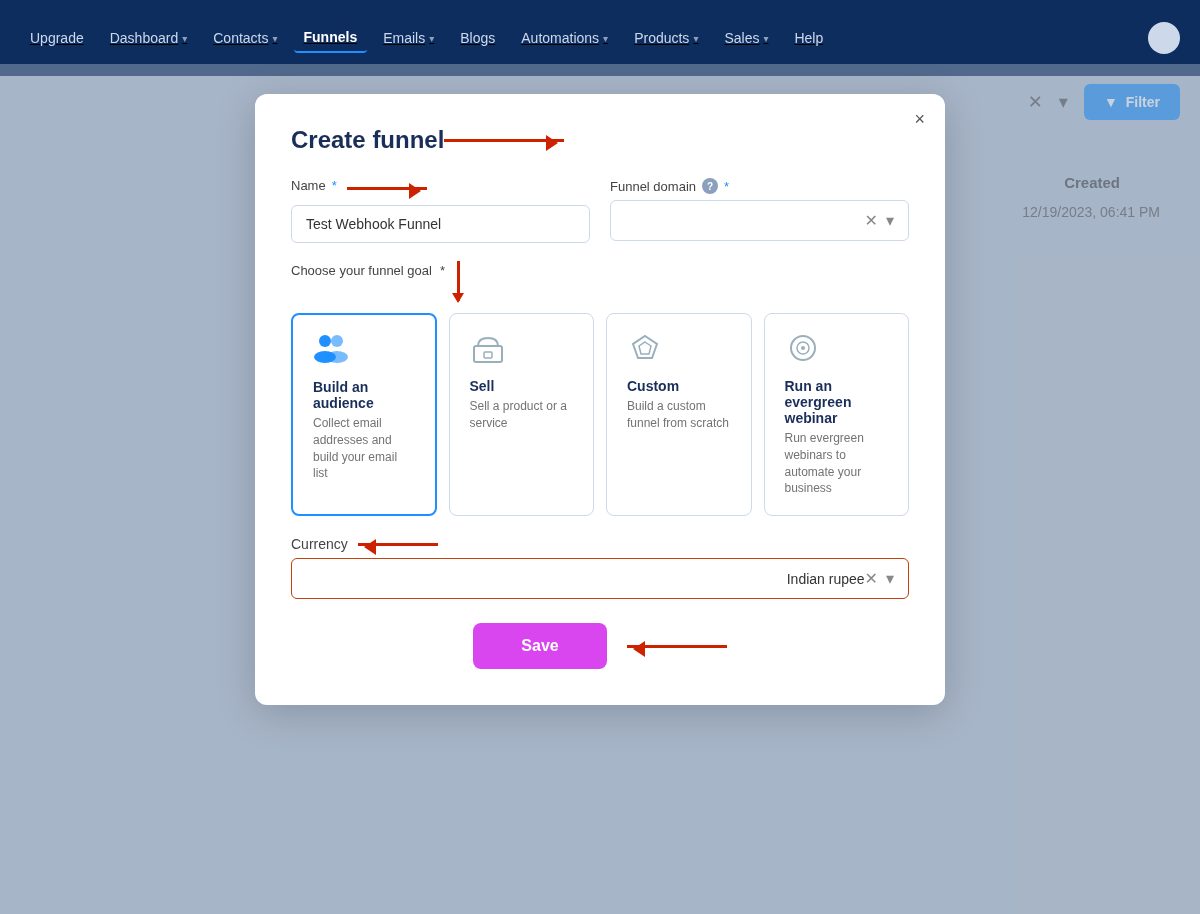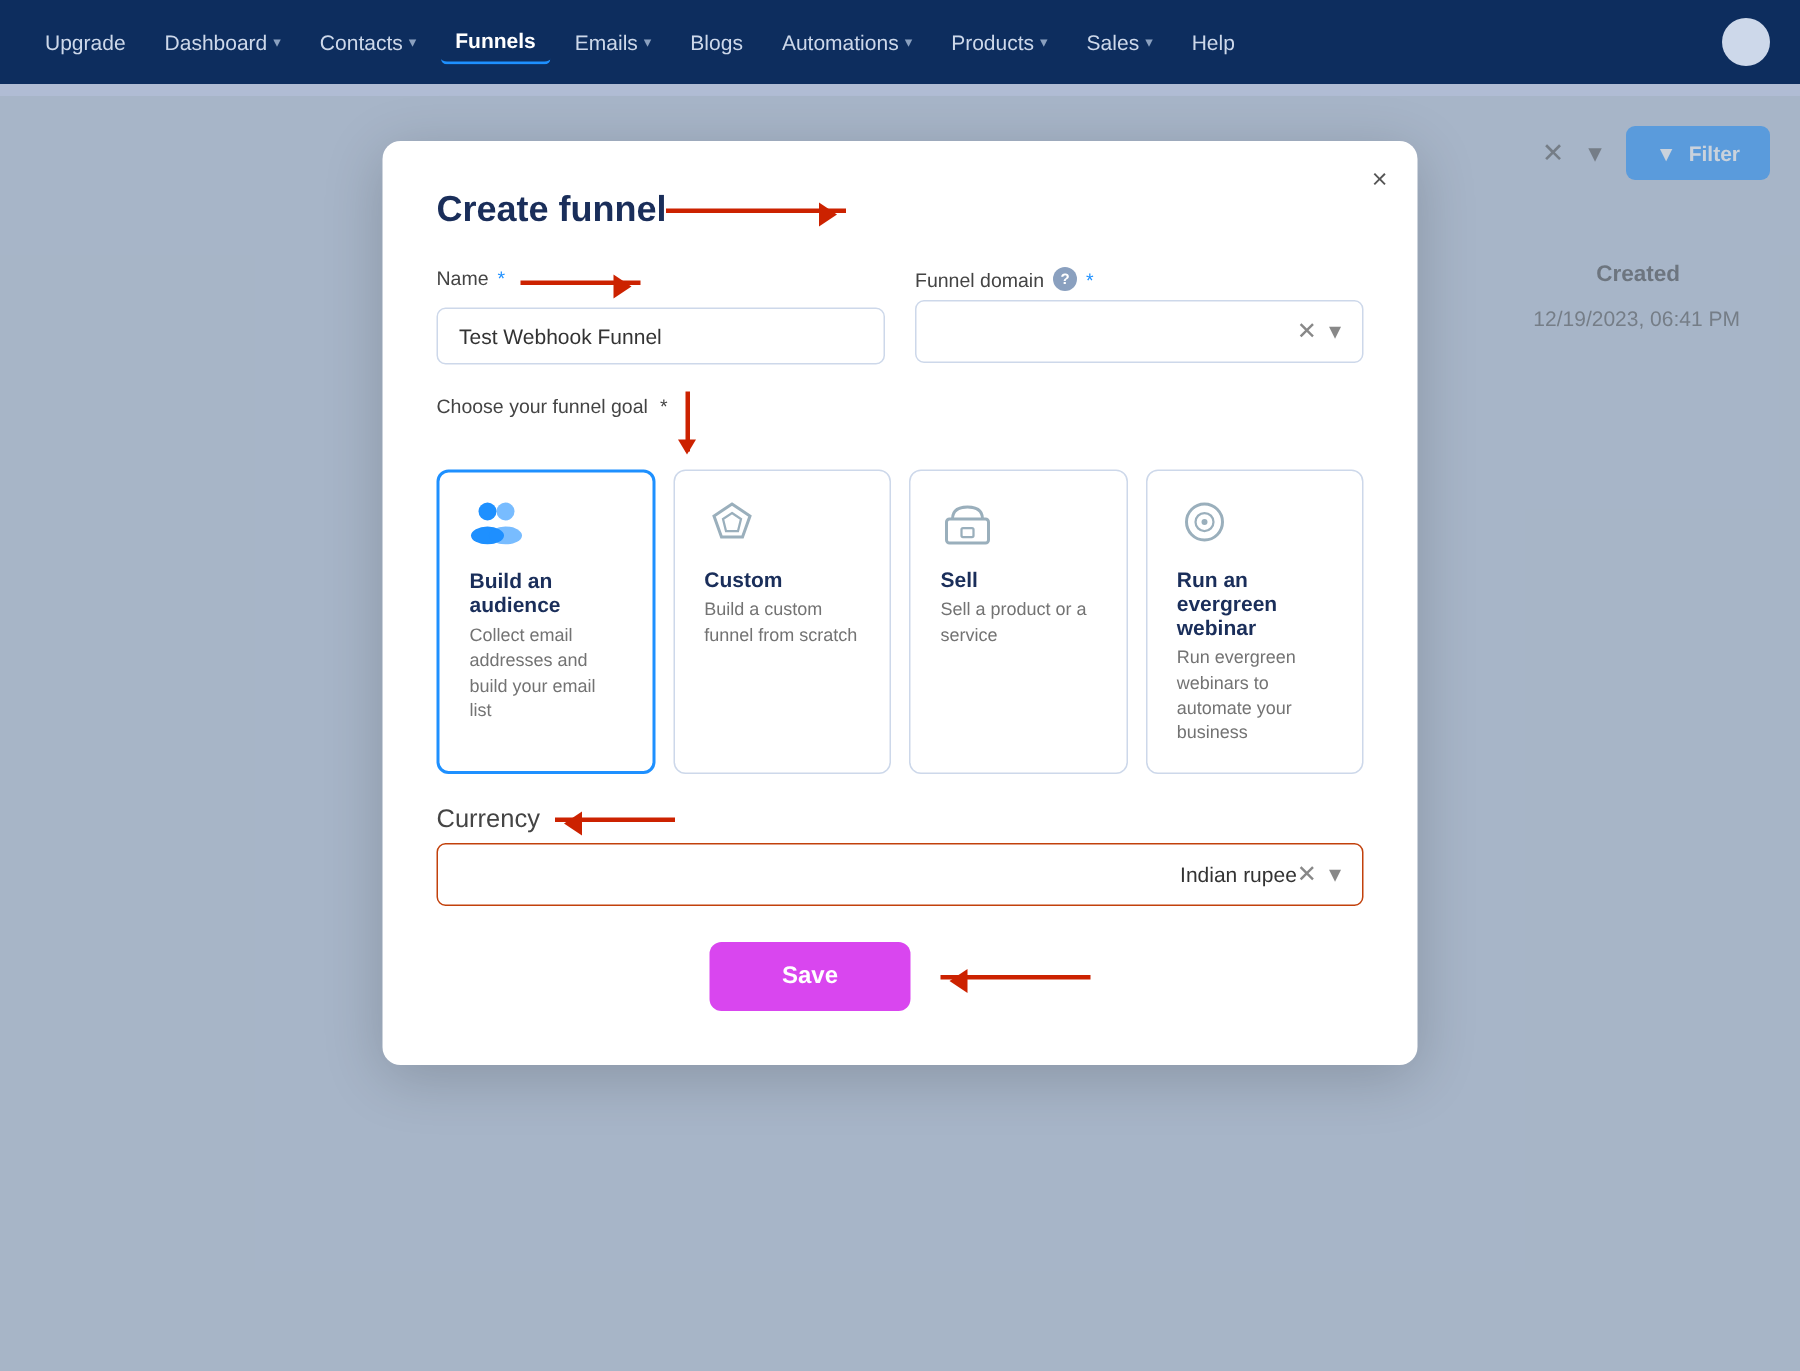--- a/index.html
+++ b/index.html
@@ -1,26 +1,27 @@
 <!DOCTYPE html>
 <html><head>
   <meta charset="utf-8">
   <style>
     * { box-sizing: border-box; margin: 0; padding: 0; }
     body { font-family: -apple-system, BlinkMacSystemFont, 'Segoe UI', sans-serif; background: #b0bcd4; width: 1200px; height: 914px; overflow: hidden; position: relative; }
 
     
     .navbar {
       background: #0d2d5e;
-      height: 56px;
+      height: 76px;
       display: flex;
       align-items: center;
       padding: 0 20px;
       position: relative;
       z-index: 10;
+      text-decoration: underline;
     }
     .navbar-items {
       display: flex;
       align-items: center;
       gap: 6px;
       width: 100%;
       justify-content: center;
     }
     .nav-item {
       color: #cdd8ea;
@@ -268,21 +269,21 @@
     }
 
     
     .currency-section { margin-bottom: 24px; }
     .currency-label-row {
       display: flex;
       align-items: center;
       gap: 10px;
       margin-bottom: 6px;
     }
-    .currency-label { font-size: 17px; color: #444; }
+    .currency-label { font-size: 14px; color: #444; }
     .currency-arrow {
       display: inline-block;
       width: 80px;
       height: 0;
       border-top: 3px solid #cc2200;
       position: relative;
     }
     .currency-arrow::before {
       content: '';
       position: absolute;
@@ -450,38 +451,38 @@
               <ellipse cx="24" cy="24" rx="11" ry="6" fill="#1e90ff" opacity="0.6"></ellipse>
             </svg>
           </div>
           <div class="goal-title">Build an audience</div>
           <div class="goal-desc">Collect email addresses and build your email list</div>
         </div>
 
         <div class="goal-card">
           <div class="goal-icon-svg">
             <svg width="36" height="32" viewBox="0 0 36 32" fill="none" xmlns="http://www.w3.org/2000/svg">
-              <polygon points="18,4 30,12 25,26 11,26 6,12" stroke="#9aafbc" stroke-width="2" fill="none"></polygon>
-              <polygon points="18,10 24,14 22,22 14,22 12,14" stroke="#9aafbc" stroke-width="1.5" fill="none"></polygon>
-            </svg>
-          </div>
-          <div class="goal-title">Custom</div>
-          <div class="goal-desc">Build a custom funnel from scratch</div>
-        </div>
-
-        <div class="goal-card">
-          <div class="goal-icon-svg">
-            <svg width="36" height="32" viewBox="0 0 36 32" fill="none" xmlns="http://www.w3.org/2000/svg">
               <rect x="4" y="14" width="28" height="16" rx="2" stroke="#9aafbc" stroke-width="2" fill="none"></rect>
               <path d="M8 14 Q8 6 18 6 Q28 6 28 14" stroke="#9aafbc" stroke-width="2" fill="none"></path>
               <rect x="14" y="20" width="8" height="6" rx="1" stroke="#9aafbc" stroke-width="1.5" fill="none"></rect>
             </svg>
           </div>
           <div class="goal-title">Sell</div>
           <div class="goal-desc">Sell a product or a service</div>
+        </div>
+
+        <div class="goal-card">
+          <div class="goal-icon-svg">
+            <svg width="36" height="32" viewBox="0 0 36 32" fill="none" xmlns="http://www.w3.org/2000/svg">
+              <polygon points="18,4 30,12 25,26 11,26 6,12" stroke="#9aafbc" stroke-width="2" fill="none"></polygon>
+              <polygon points="18,10 24,14 22,22 14,22 12,14" stroke="#9aafbc" stroke-width="1.5" fill="none"></polygon>
+            </svg>
+          </div>
+          <div class="goal-title">Custom</div>
+          <div class="goal-desc">Build a custom funnel from scratch</div>
         </div>
 
         <div class="goal-card">
           <div class="goal-icon-svg">
             <svg width="36" height="32" viewBox="0 0 36 32" fill="none" xmlns="http://www.w3.org/2000/svg">
               <circle cx="18" cy="16" r="12" stroke="#9aafbc" stroke-width="2" fill="none"></circle>
               <circle cx="18" cy="16" r="6" stroke="#9aafbc" stroke-width="1.5" fill="none"></circle>
               <circle cx="18" cy="16" r="2" fill="#9aafbc"></circle>
             </svg>
           </div>

